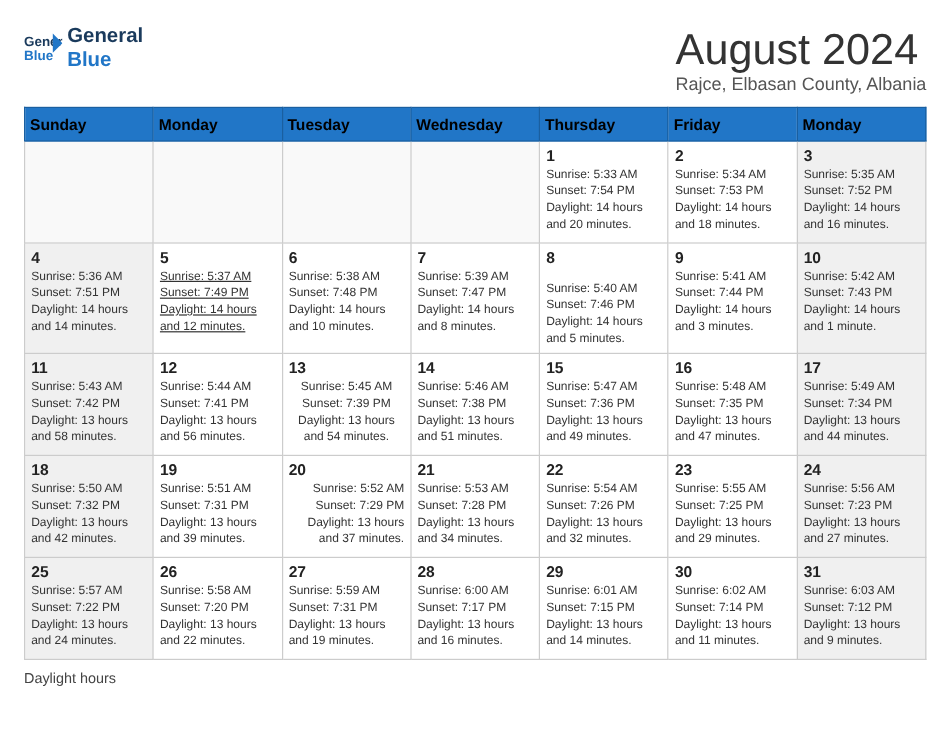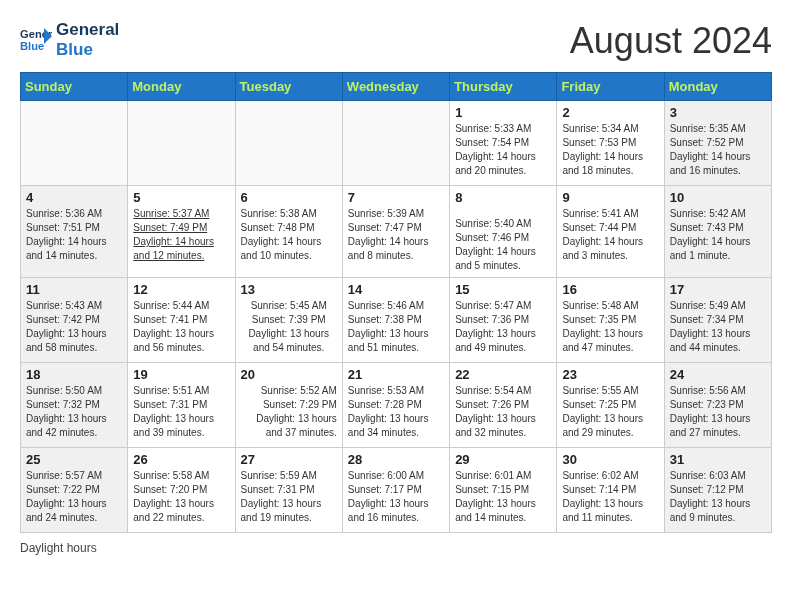--- a/index.html
+++ b/index.html
@@ -37,21 +37,21 @@
       font-size: 15px;
       color: #555;
     }
     table {
       width: 100%;
       border-collapse: collapse;
       table-layout: fixed;
     }
     th {
       background-color: #2176c7;
-      color: #bef264;
+      color: #000000;
       padding: 6px 4px;
       font-size: 13px;
       font-weight: bold;
       text-align: left;
       border: 1px solid #1a5fa0;
     }
     td {
       border: 1px solid #ccc;
       vertical-align: top;
       padding: 4px 5px;
@@ -93,20 +93,21 @@
       <text x="0" y="32" font-size="14" font-weight="bold" fill="#2176c7">Blue</text>
       <polygon points="30,5 40,15 30,25" fill="#2176c7"></polygon>
     </svg>
     <div style="display:flex;flex-direction:column;line-height:1.2;">
       <span style="font-size:17px;font-weight:bold;color:#1a3a5c;">General</span>
       <span style="font-size:17px;font-weight:bold;color:#2176c7;">Blue</span>
     </div>
   </div>
   <div class="title-area">
     <div class="month-title">August 2024</div>
+    <div class="subtitle">Rajce, Elbasan County, Albania</div>
   </div>
 </div>
 
 <table>
   <thead>
     <tr>
     <th>Sunday</th>
         <th>Monday</th>
         <th>Tuesday</th>
         <th>Wednesday</th>

